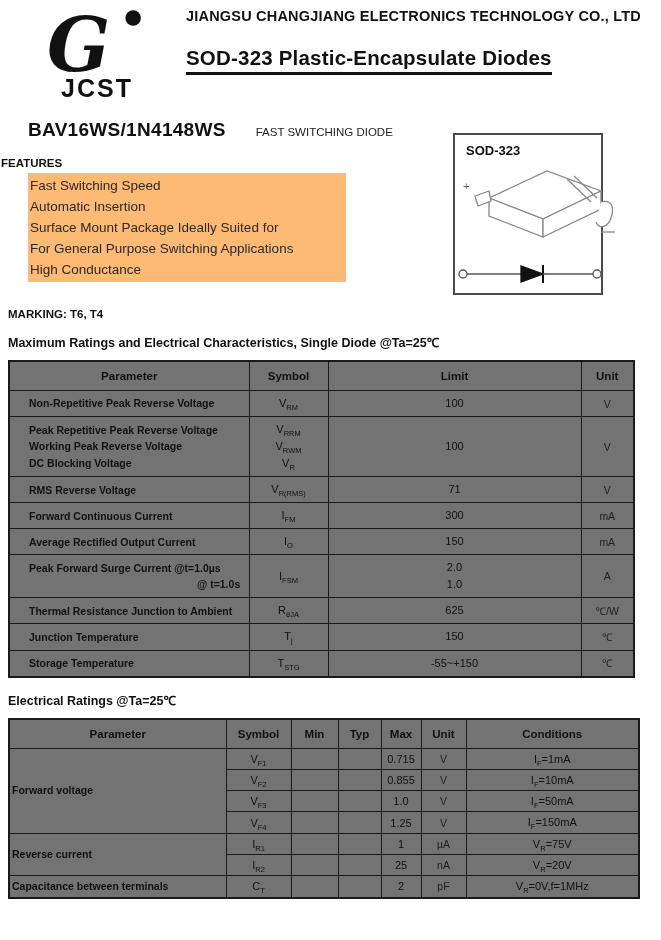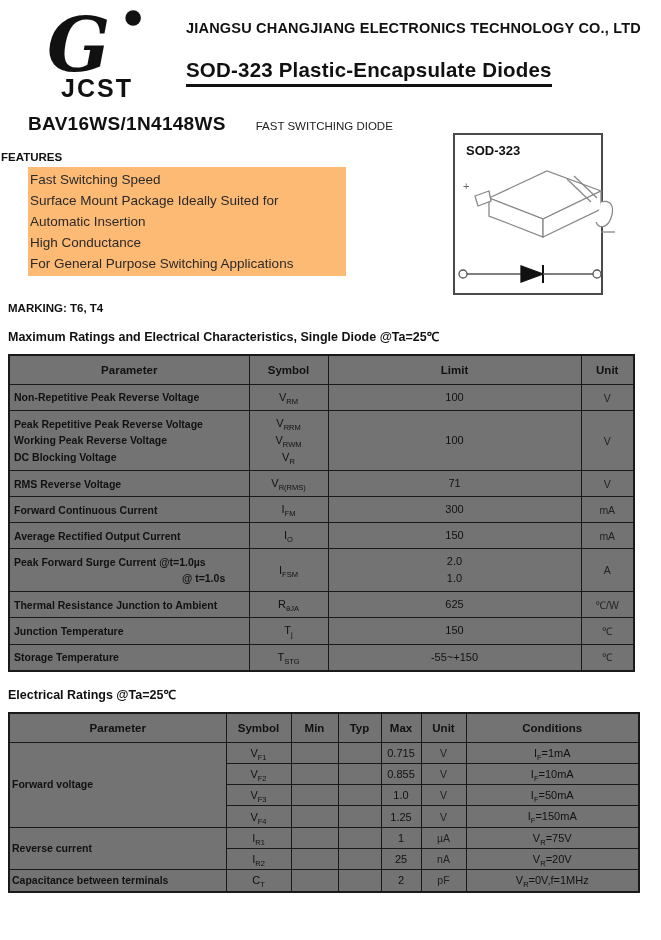--- a/index.html
+++ b/index.html
@@ -7,28 +7,28 @@
   .page {
     position: relative; width: 661px; height: 940px; margin: 0 auto;
     background: #ffffff; color: #111; overflow: hidden;
   }
   
   .hdr { display: flex; padding: 6px 10px 0 34px; }
   .logo-col { width: 126px; flex: 0 0 126px; text-align: center; }
   .logo-mark { display: block; margin: 0 auto; }
   .logo-text { font-weight: bold; font-size: 25px; letter-spacing: 2px; color: #111; margin-top: -6px; }
   .hdr-text { flex: 1; padding-left: 26px; }
-  .company { font-weight: bold; font-size: 14.5px; margin-top: 14px; letter-spacing: 0.2px; }
+  .company { font-weight: bold; font-size: 14.5px; margin-top: 2px; letter-spacing: 0.2px; }
   .doc-title {
     display: inline-block; font-weight: bold; font-size: 20.5px; margin-top: 22px;
     border-bottom: 3px solid #111; padding-bottom: 2px; letter-spacing: 0.2px; text-align: right;
   }
   
   .part-line { margin: 10px 0 0 28px; display: flex; align-items: baseline; }
-  .part-number { font-weight: bold; font-size: 19px; letter-spacing: 0.3px; }
+  .part-number { font-weight: bold; font-size: 19px; letter-spacing: 0.3px; margin-top: 6px; }
   .part-type { font-size: 11.5px; margin-left: 30px; color: #222; }
   
   .features { margin: 16px 0 0 1px; }
   .section-heading { font-weight: bold; font-size: 11.5px; }
   .feature-list { margin: 4px 0 0 27px; width: 318px; background: #fdba74; padding: 2px 0 2px 2px; }
   .feature-line { font-size: 13.5px; color: #2a2a2a; line-height: 21px; }
   
   .package-box {
     position: absolute; left: 453px; top: 133px; width: 150px; height: 162px;
     border: 2px solid #4a4a4a; background: #fff;
@@ -37,21 +37,21 @@
   .pkg-svg { display: block; margin: 0 auto; }
   .diode-svg { display: block; margin: 10px auto 0; }
   
   .marking { margin: 26px 0 0 8px; font-weight: bold; font-size: 11.5px; }
   .ratings-heading { margin: 14px 0 0 8px; font-weight: bold; font-size: 12.5px; }
   
   table { border-collapse: collapse; table-layout: fixed; margin: 9px 0 0 8px; border: 2px solid #1a1a1a; background: #737373; }
   th, td { border: 1px solid #1a1a1a; overflow: hidden; }
   th { font-size: 11.5px; font-weight: bold; text-align: center; padding: 8px 2px; }
   td { font-size: 11px; vertical-align: middle; padding: 4px 2px; text-align: center; }
-  td.param { text-align: left; font-weight: bold; font-size: 10.5px; padding-left: 4px; }
+  td.param { text-align: left; font-weight: bold; font-size: 10.5px; padding-left: 19px; }
   td.param div, td.lines div { line-height: 1.55; }
   td .indent2 { margin-left: 168px; }
   #table2 td { padding: 3px 2px; }
   #table2 td div { line-height: 1.3; }
   #table2 td.param { line-height: 1.25; }
   sub { font-size: 7.5px; line-height: 0; }
   .unit-cell { font-size: 10.5px; color: #222; }
 </style>
 </head>
 <body>
@@ -79,28 +79,28 @@
     <span class="part-type">FAST SWITCHING DIODE</span>
   </div>
 
   <div class="features">
     <div class="section-heading">FEATURES</div>
     <div class="feature-list" id="feature-list">
         <div>
           <div class="feature-line">Fast Switching Speed</div>
         </div>
         <div>
+          <div class="feature-line">Automatic Insertion</div>
           <div class="feature-line">Surface Mount Package Ideally Suited for</div>
-          <div class="feature-line">Automatic Insertion</div>
+        </div>
+        <div>
+          <div class="feature-line">For General Purpose Switching Applications</div>
         </div>
         <div>
           <div class="feature-line">High Conductance</div>
-        </div>
-        <div>
-          <div class="feature-line">For General Purpose Switching Applications</div>
         </div>
       </div>
   </div>
 
   <div class="package-box">
     <div class="package-label">SOD-323</div>
     <svg class="pkg-svg" width="168" height="92" viewBox="0 0 168 92">
       <g fill="none" stroke="#888" stroke-width="1.3">
         <polygon points="34,40 92,13 146,33 88,61" fill="#fff"></polygon>
         <polygon points="34,40 88,61 88,79 34,58" fill="#fff"></polygon>

